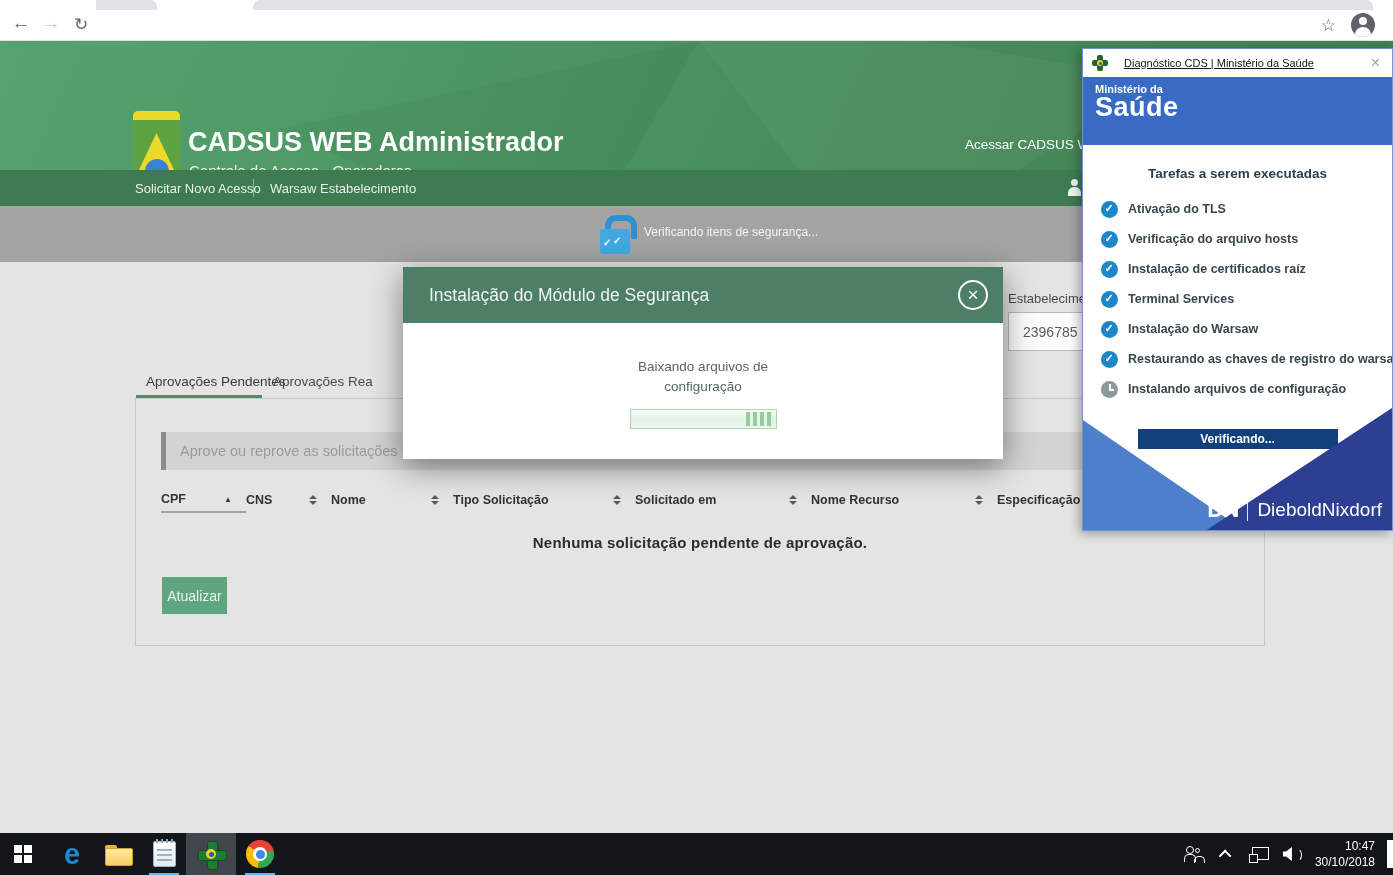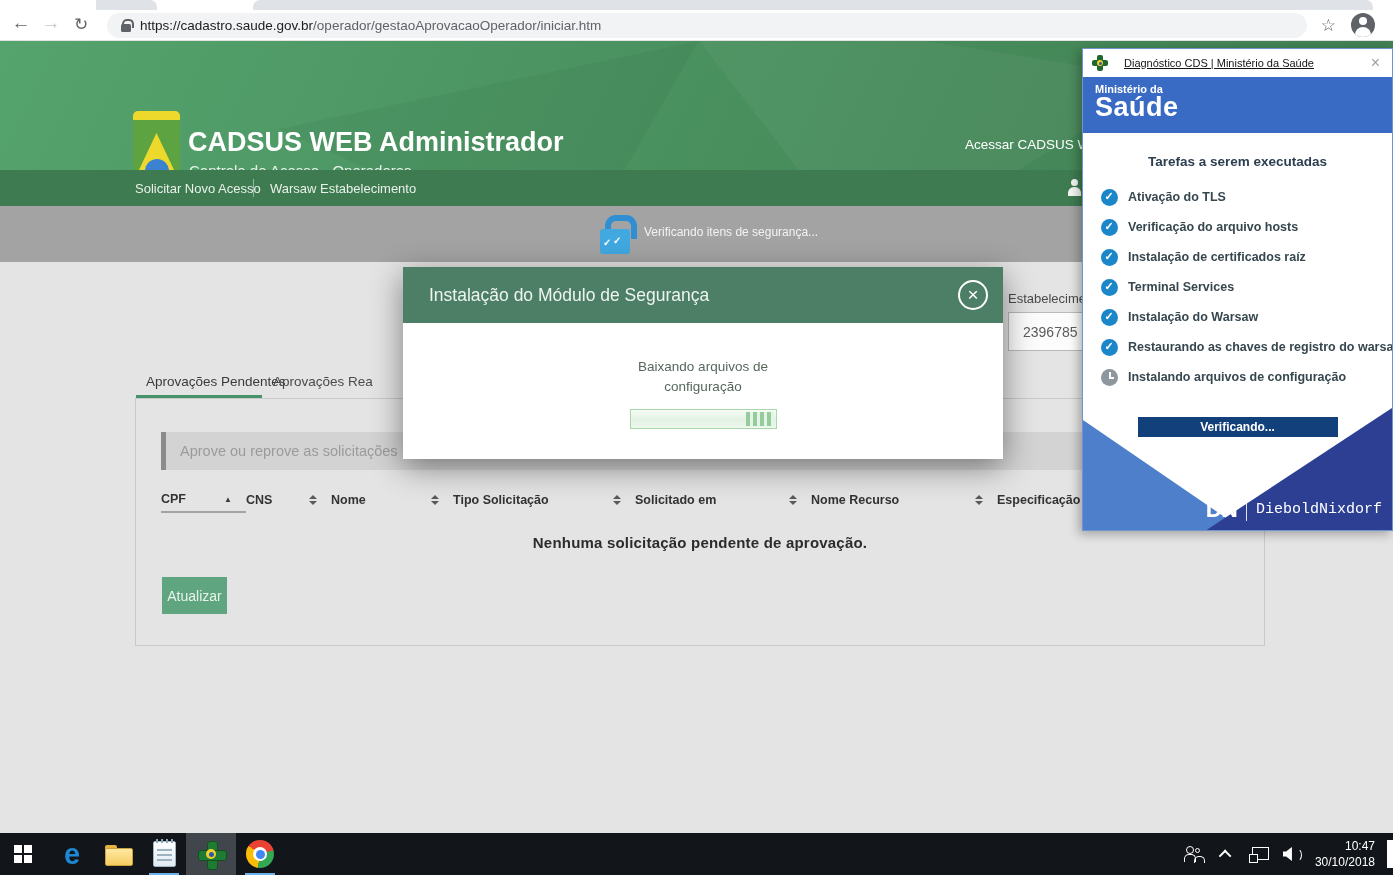--- a/index.html
+++ b/index.html
@@ -120,21 +120,21 @@
   .diag { position:absolute; left:1082px; top:48px; width:311px; height:483px; background:#fff;
      border:1px solid #6f95cf; box-shadow:-3px 3px 10px rgba(0,0,0,0.3); z-index:100; overflow:hidden; }
   .diag-titlebar { height:28px; display:flex; align-items:center; padding:0 9px; background:#fff; }
   .cds-mini { position:relative; width:16px; height:16px; flex:none; }
   .cds-mini::before { content:""; position:absolute; left:5px; top:0; width:6px; height:16px; background:#20672d; border-radius:2px; }
   .cds-mini::after { content:""; position:absolute; left:0; top:5px; width:16px; height:6px; background:#20672d; border-radius:2px; }
   .cds-mini .dot { position:absolute; left:5px; top:5px; width:6px; height:6px; border-radius:50%; background:#f2d02c; z-index:1; }
   .cds-mini .dot::after { content:""; position:absolute; left:1.5px; top:1.5px; width:3px; height:3px; border-radius:50%; background:#2a57a8; }
   .diag-title { margin-left:16px; font-size:11px; color:#141414; flex:1;text-decoration:underline; }
   .diag-close { color:#9aa0a6; font-size:16px; cursor:pointer; padding:0 3px; }
-  .diag-banner { height:56px; background:#3a6bc4; color:#fff; padding:6px 0 0 12px; }
+  .diag-banner { height:68px; background:#3a6bc4; color:#fff; padding:6px 0 0 12px; }
   .brand-top { font-size:11px; font-weight:bold; }
   .brand-name { font-size:27px; font-weight:bold; letter-spacing:0.5px; margin-top:-3px; }
   .diag-heading { margin-top:21px; text-align:center; font-size:13.5px; font-weight:bold; color:#2c3e50; }
   .tasklist { margin:13px 0 0 18px; }
   .task { display:flex; align-items:center; height:30px; white-space:nowrap; }
   .task-icon { width:17px; height:17px; border-radius:50%; flex:none; position:relative; }
   .task-icon.done { background:#1b87c9; }
   .task-icon.done span { position:absolute; left:3.5px; top:1.5px; color:#fff; font-size:11px; font-weight:bold; }
   .task-icon.pending { background:#8d979e; }
   .task-icon.pending::before { content:""; position:absolute; left:7.5px; top:3px; width:2px; height:6px; background:#fff; }
@@ -142,21 +142,21 @@
   .task-label { margin-left:10px; font-size:12.5px; font-weight:bold; color:#37474f; }
   .diag-btn { width:200px; height:20px; margin:25px auto 0; background:#12407a; color:#fff;
      font-size:12px; font-weight:bold; text-align:center; line-height:20px; cursor:pointer; }
   .tri-left { position:absolute; left:0; bottom:0; width:100%; height:110px; background:#4e7fca;
      clip-path:polygon(0 0,52% 100%,0 100%); }
   .tri-right { position:absolute; left:0; bottom:0; width:100%; height:122px; background:#2c3f93;
      clip-path:polygon(100% 0,100% 100%,40% 100%); }
   .dn-logo { position:absolute; right:10px; bottom:7px; display:flex; align-items:center; color:#fff; }
   .dn-mark { font-size:23px; font-weight:bold; letter-spacing:-1px; }
   .dn-sep { width:1px; height:22px; background:rgba(255,255,255,0.85); margin:0 9px; }
-  .dn-name { font-size:15px;font-family:Liberation Mono, monospace; }
+  .dn-name { font-size:19px; }
 
   
   .taskbar { position:absolute; left:0; bottom:0; width:100%; height:42px; background:#12151a; z-index:200; }
   .tb-cell { position:absolute; top:0; height:42px; display:flex; align-items:center; justify-content:center; cursor:pointer; }
   .tb-start { left:0; width:46px; }
   .win-logo { display:grid; grid-template-columns:8px 8px; grid-template-rows:8px 8px; gap:1.5px; }
   .win-logo i { background:#fff; }
   .tb-edge { left:50px; width:44px; }
   .edge-e { color:#1e88d2; font-size:29px; font-weight:bold; line-height:1; }
   .tb-folder { left:96px; width:44px; }
@@ -210,24 +210,20 @@
 
 <div class="tabstrip">
   <div class="tab-gray-left"></div>
   <div class="tab-gray-main"></div>
 </div>
 
 <div class="toolbar">
   <div class="nav-glyph nav-back">←</div>
   <div class="nav-glyph nav-fwd">→</div>
   <div class="nav-glyph nav-reload">↻</div>
-  <div class="urlbar">
-    <span class="lockicon"></span>
-    <span class="urltext"><span>https://cadastro.saude.gov.br</span><span class="path">/operador/gestaoAprovacaoOperador/iniciar.htm</span></span>
-  </div>
   <div class="star-glyph">☆</div>
   <div class="avatar-glyph"></div>
 </div>
 
 <div class="app-header">
   <div class="facet1"></div>
   <div class="facet2"></div>
   <div class="sus-logo">
     <div class="sus-top"></div>
     <div class="sus-tri"></div>

